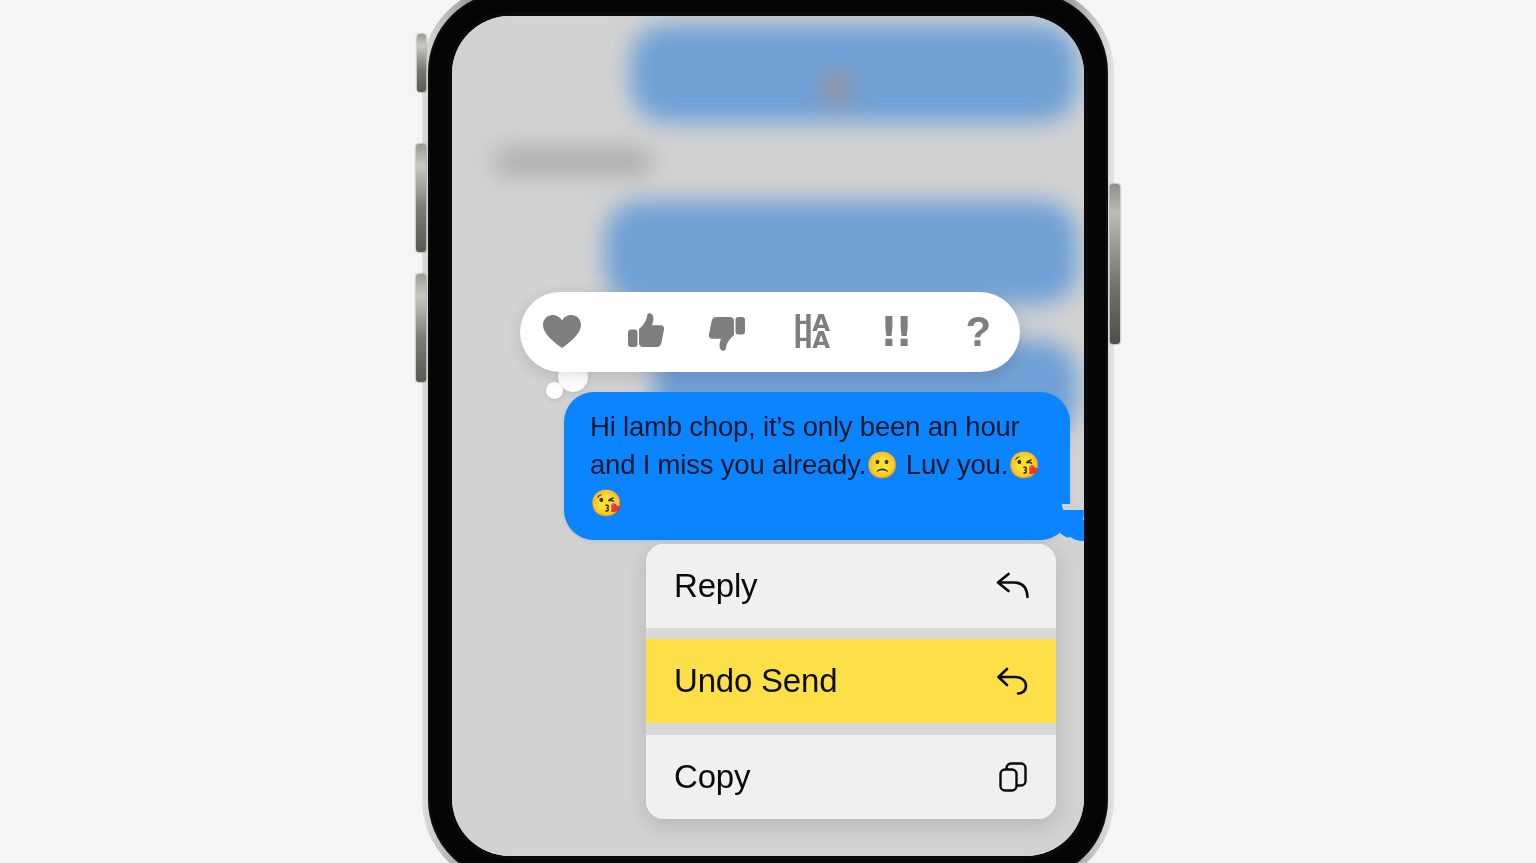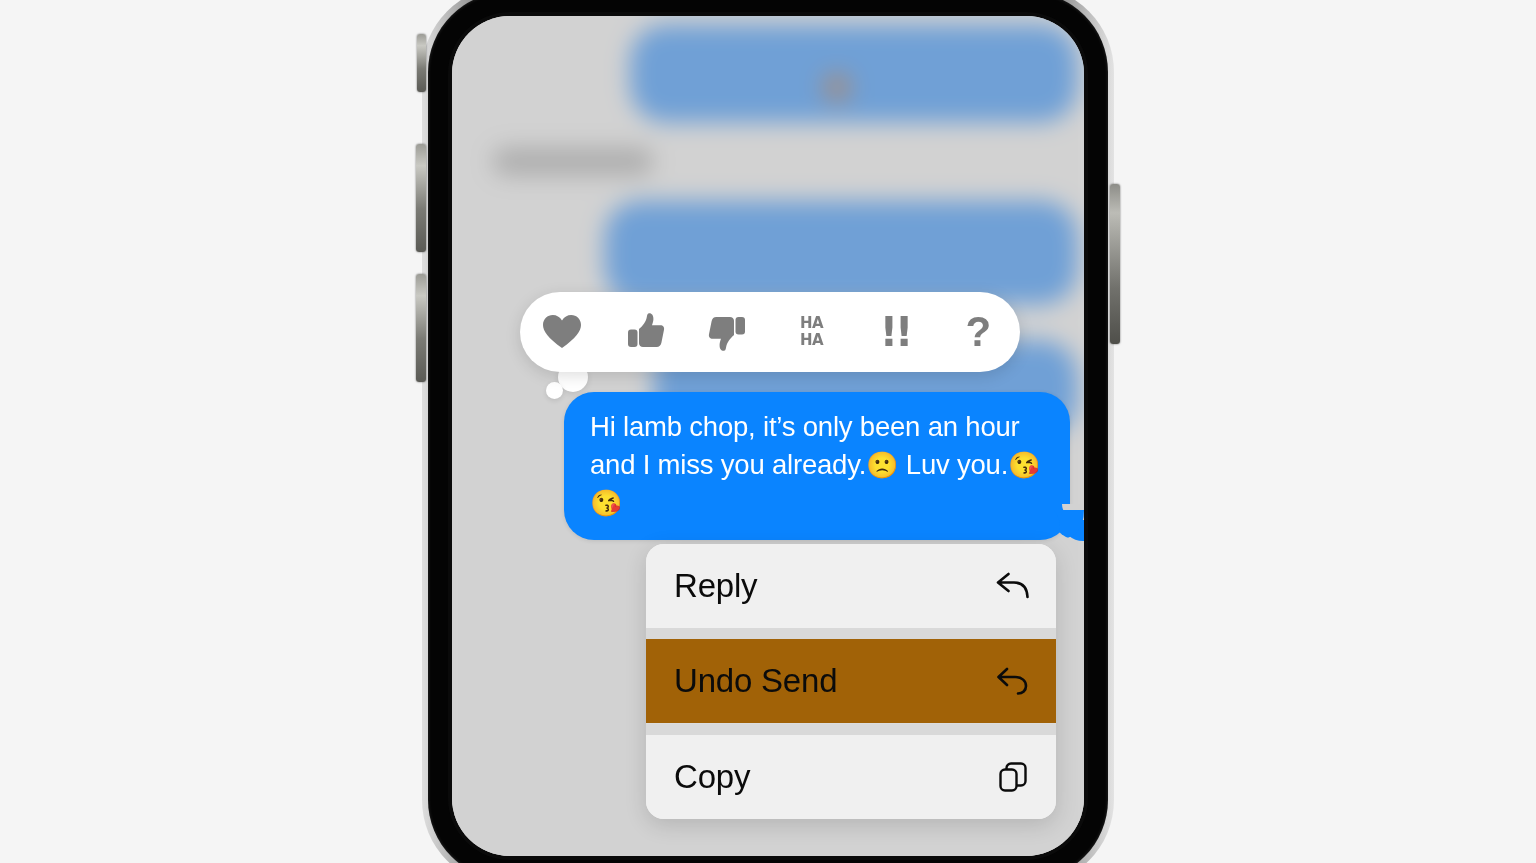--- a/index.html
+++ b/index.html
@@ -133,21 +133,21 @@
   
   .focus-bubble {
     position: absolute;
     left: 112px;
     top: 376px;
     width: 506px;
     background: #0a84ff;
     border-radius: 30px;
     padding: 16px 26px 18px 26px;
     box-sizing: border-box;
-    color: #ffffff;
+    color: #0f172a;
     font-size: 27.5px;
     line-height: 38px;
     letter-spacing: -0.2px;
     box-shadow: 0 1px 4px rgba(0,0,0,0.10);
   }
   .focus-bubble .emoji { font-size: 26px; }
   
   .focus-bubble::after {
     content: "";
     position: absolute;
@@ -198,21 +198,21 @@
     height: 62px;
     display: flex;
     align-items: center;
     justify-content: center;
     color: #7e7e7e;
     cursor: pointer;
   }
   .tap-item svg { display: block; }
   .tap-haha {
     font-weight: 900;
-    font-size: 15px;
+    font-size: 23px;
     line-height: 17px;
     letter-spacing: -0.5px;
     text-align: left;
     color: #7e7e7e;
     font-family: "DejaVu Sans", sans-serif;
   }
   .tap-bang {
     font-weight: 900;
     font-size: 40px;
     line-height: 40px;
@@ -265,21 +265,21 @@
     align-items: center;
     justify-content: space-between;
     padding: 0 26px 0 28px;
     box-sizing: border-box;
     background: #f0f0f0;
     color: #0b0b0b;
     font-size: 33px;
     letter-spacing: -0.2px;
     cursor: pointer;
   }
-  .ctx-row.highlight { background: #a16207; }
+  .ctx-row.highlight { background: #fde047; }
   .ctx-row .ctx-icon {
     width: 34px;
     height: 34px;
     display: flex;
     align-items: center;
     justify-content: center;
     color: #0b0b0b;
   }
   .ctx-sep {
     height: 1px;

